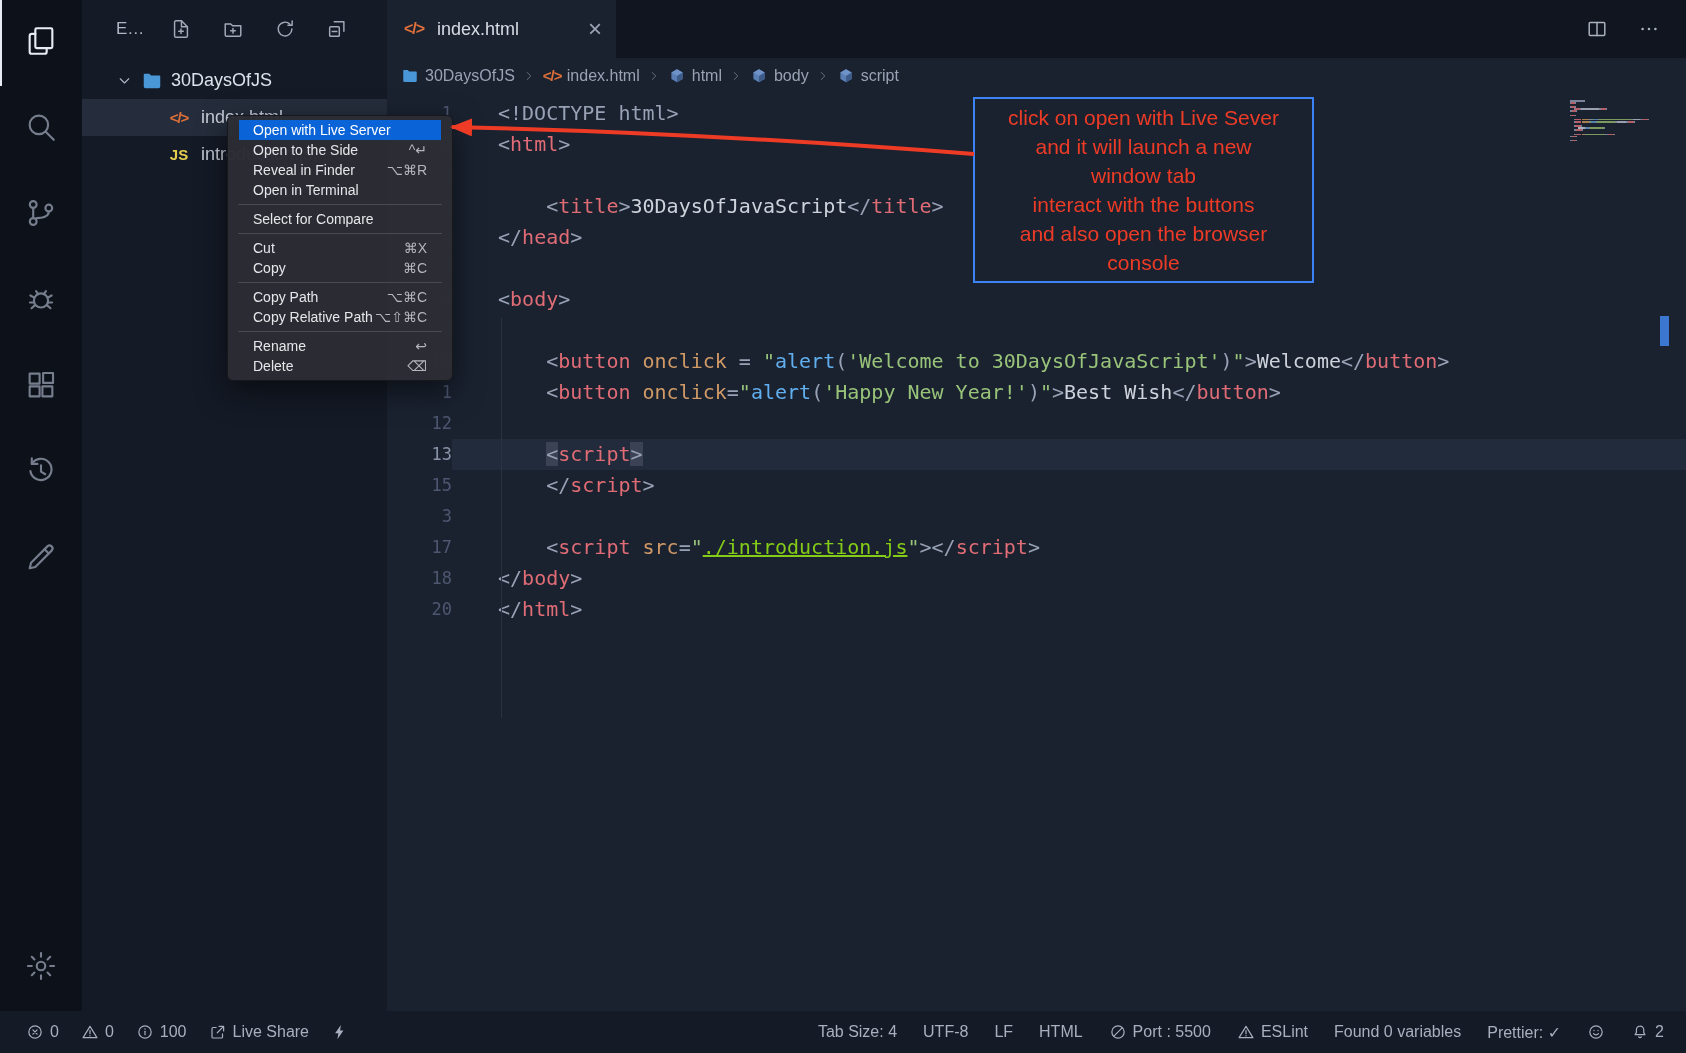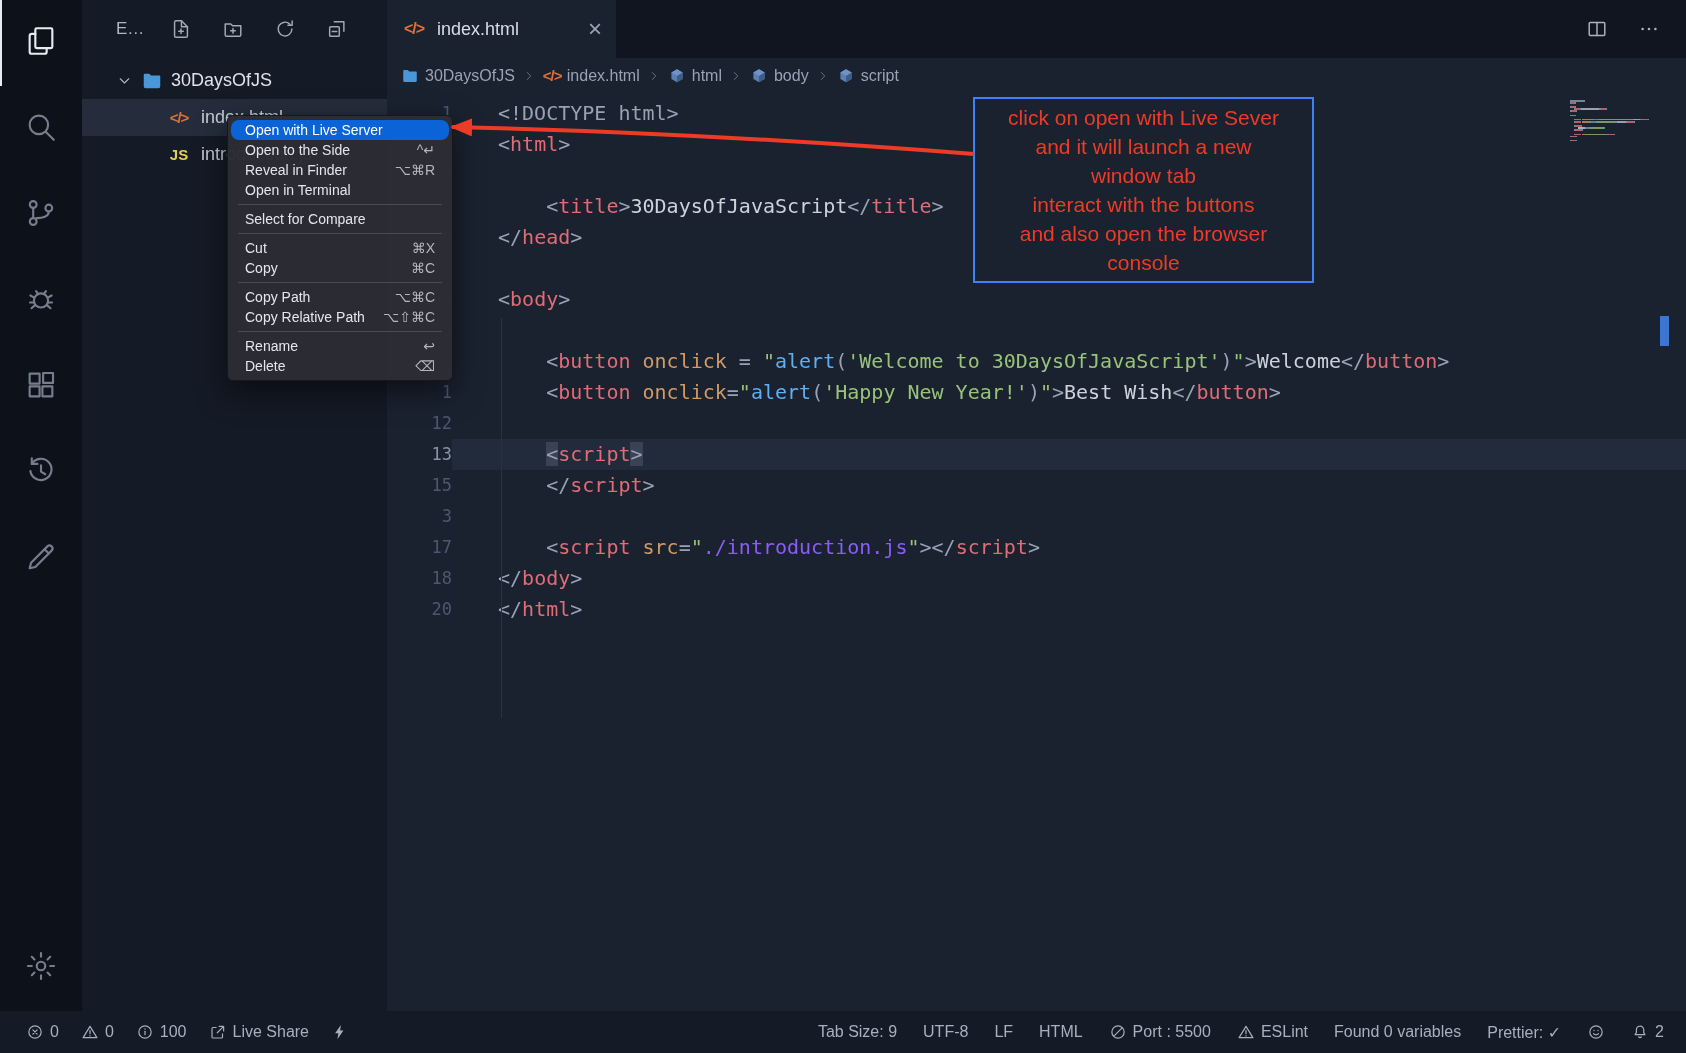--- a/index.html
+++ b/index.html
@@ -55,21 +55,21 @@
 
   .code{position:absolute;top:94px;left:0;right:0;bottom:0;
         font-family:"DejaVu Sans Mono",monospace;font-size:20px;padding-top:4px;}
   .line{display:flex;height:31px;line-height:31px;}
   .gutter{width:65px;flex:none;text-align:right;color:#4d5770;font-size:17px;}
   .lc{white-space:pre;padding-left:46px;flex:1;}
   .line.active .lc{background:#222b3b;}
   .line.active .gutter{color:#8893a8;}
   .tk-p{color:#98a2b5}.tk-t{color:#e06c75}.tk-a{color:#d19a66}.tk-s{color:#98c379}
   .tk-f{color:#61afef}.tk-x{color:#cdd2db}.tk-cv{color:#dde2ea}
-  .tk-su{color:#8b5cf6;}
+  .tk-su{color:#84cc16;text-decoration:underline}
   .tk-ph{color:#98a2b5;background:#3a4254;}
   .indent-guide{position:absolute;left:114px;top:224px;width:1px;height:400px;background:#2a3140;}
 
   .minimap{position:absolute;top:100px;right:16px;width:100px;}
   .mm-line{display:flex;height:1.6px;margin-bottom:0.5px;}
   .mm-line span{display:inline-block;height:100%;}
   .overview-marker{position:absolute;right:17px;top:316px;width:9px;height:30px;background:#3b77d0;}
 
   
   .statusbar{position:absolute;left:0;right:0;bottom:0;height:42px;background:#141a26;
@@ -78,21 +78,21 @@
   .st-right{margin-left:auto;}
   .st-item{display:flex;align-items:center;gap:6px;margin-right:22px;cursor:pointer;}
   .st-right .st-item{margin-right:0;margin-left:26px;}
   .st-ico{width:18px;height:18px;display:inline-flex;}
   .st-ico svg{width:18px;height:18px;}
 
   
   .context-menu{position:absolute;left:227px;top:115px;width:224px;background:rgba(44,45,52,.98);
                 border:1px solid #17181c;border-radius:6px;padding:4px 0;
                 box-shadow:0 10px 30px rgba(0,0,0,.55);font-size:14px;color:#e6e6ea;z-index:50;}
-  .cm-item{height:20px;display:flex;align-items:center;padding:0 14px;margin:0 3px;border-radius:8px;cursor:pointer;}
+  .cm-item{height:20px;display:flex;align-items:center;padding:0 14px;margin:0 11px;border-radius:0;cursor:pointer;}
   .cm-item.hl{background:#0a63d7;color:#fff;}
   .cm-sc{margin-left:auto;color:#b5b5bd;}
   .cm-sep{height:1px;background:#4a4a52;margin:4px 10px;}
 
   
   .annotation-box{position:absolute;left:973px;top:97px;width:325px;border:2px solid #3b82f6;
                   color:#ee3b26;font-size:21px;line-height:29px;text-align:center;
                   padding:4px 6px;white-space:pre-line;z-index:40;}
   .arrow-overlay{position:absolute;inset:0;width:100%;height:100%;pointer-events:none;z-index:60;}
 </style>
@@ -545,21 +545,21 @@
         <div class="st-item">
           <span class="st-ico">
             <svg viewBox="0 0 24 24" fill="none" stroke="currentColor" stroke-width="1.6" stroke-linecap="round" stroke-linejoin="round">
               <path fill="currentColor" stroke="none" d="M13.2 2.5 5.5 13.5h4.3L8.6 21.5l7.9-11.4h-4.4z"></path>
             </svg>
           </span>
         </div>
       </div>
     <div class="st-right" id="status-right">
         <div class="st-item">
-          <span>Tab Size: 9</span>
+          <span>Tab Size: 4</span>
         </div>
         <div class="st-item">
           <span>UTF-8</span>
         </div>
         <div class="st-item">
           <span>LF</span>
         </div>
         <div class="st-item">
           <span>HTML</span>
         </div>

